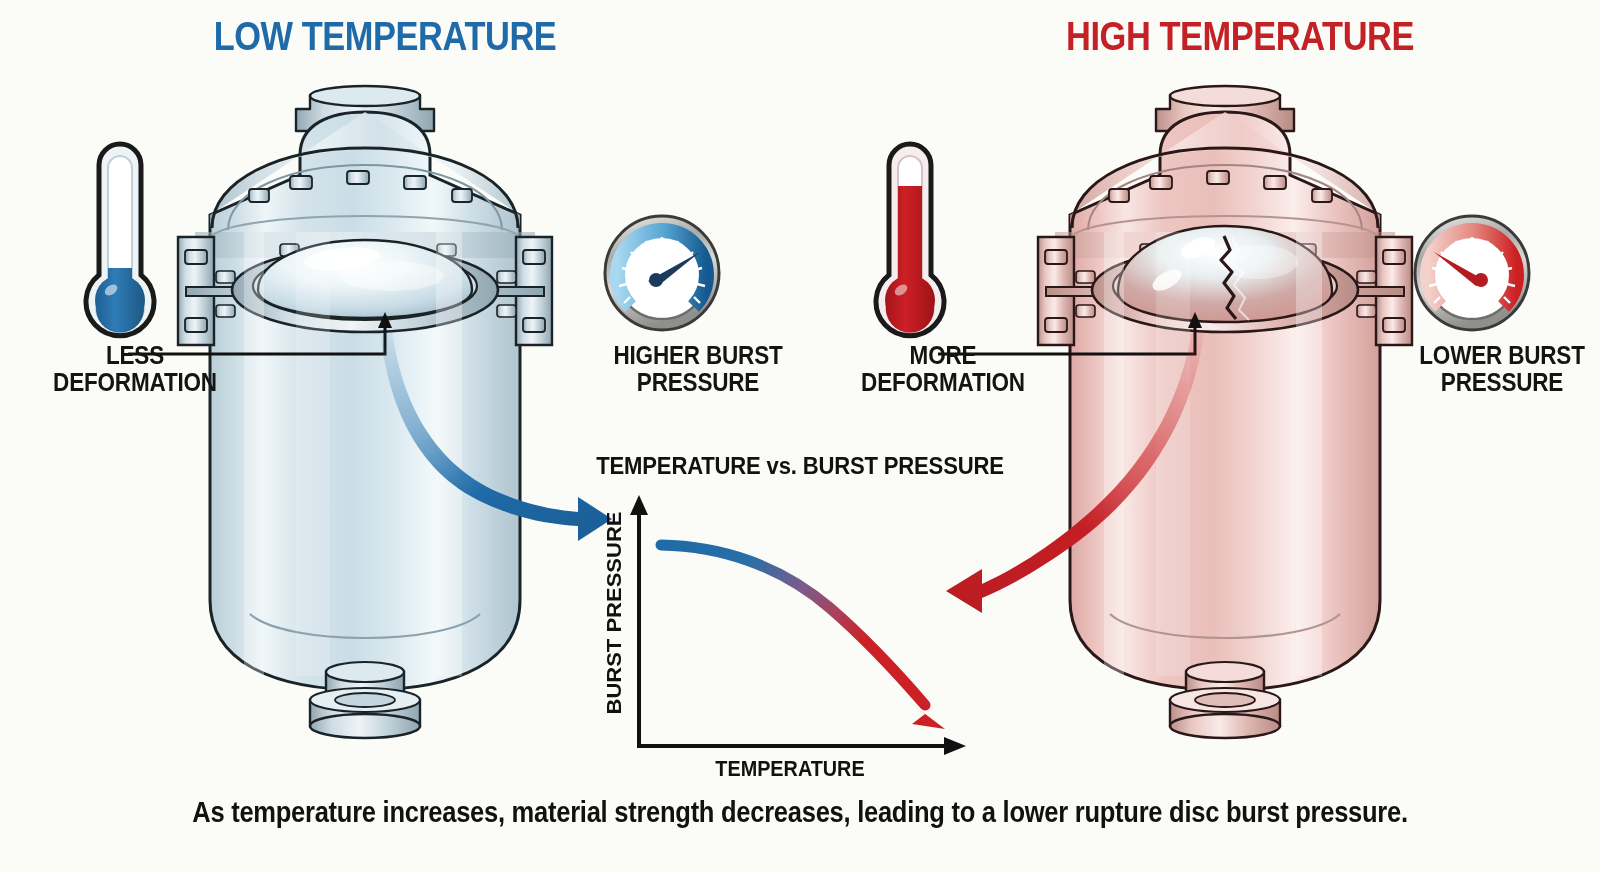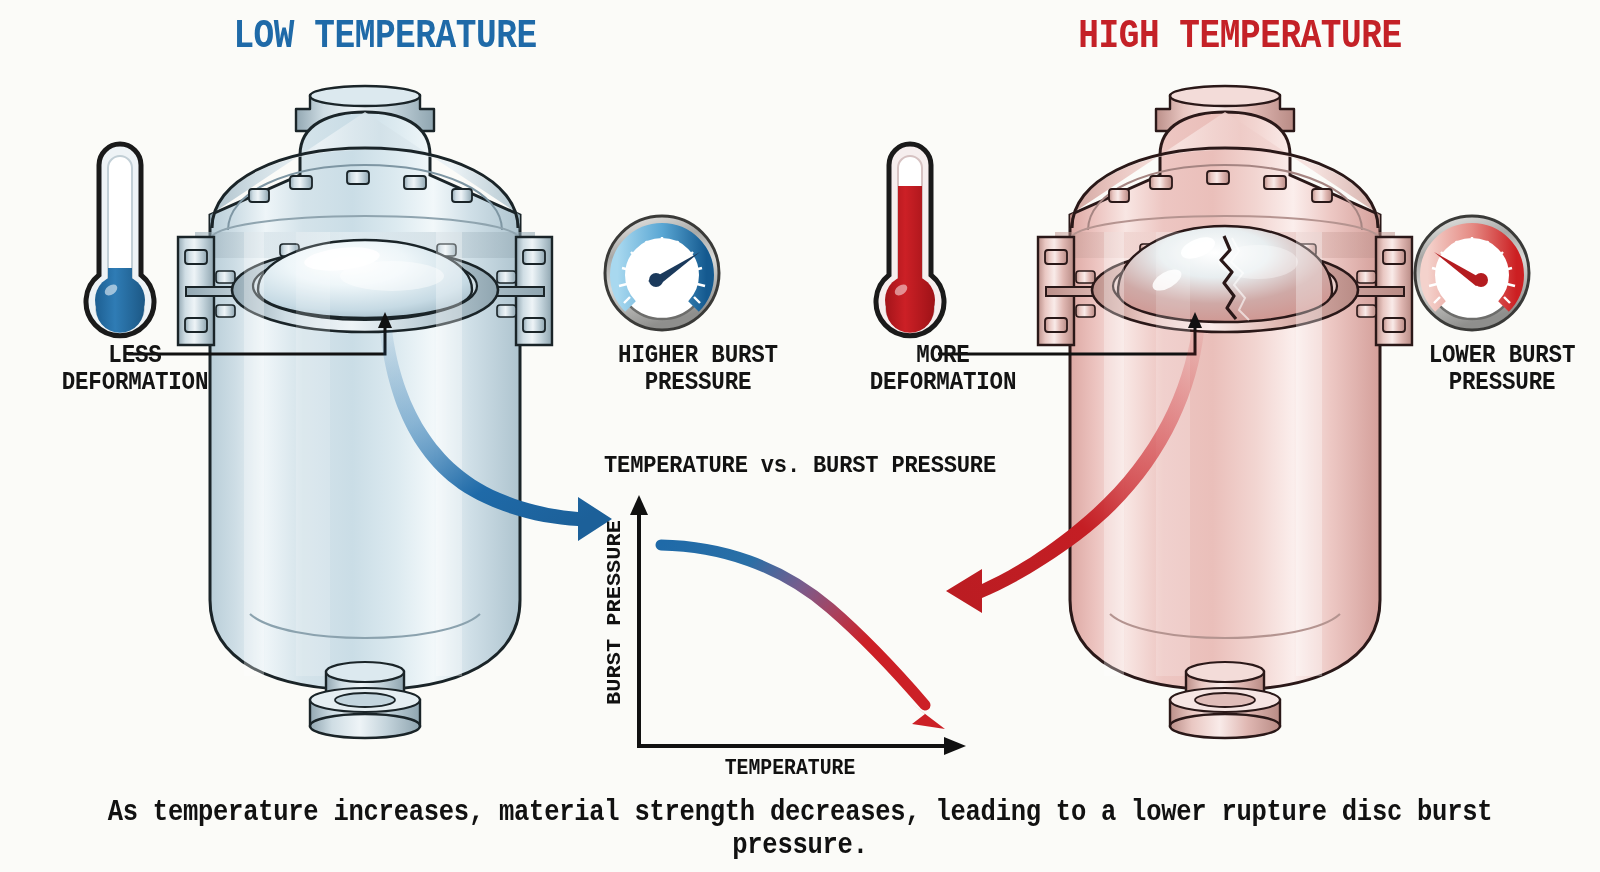--- a/index.html
+++ b/index.html
@@ -3,21 +3,21 @@
 <meta charset="utf-8">
 <style>
   html,body{margin:0;padding:0;}
   body{
     width:1600px;height:872px;
     background:#fbfbf8;
     font-family:"Liberation Sans", sans-serif;
     overflow:hidden;
     position:relative;
   }
-  #stage{position:absolute;inset:0;width:1600px;height:612px;font-family:Liberation Mono, monospace;}
+  #stage{position:absolute;inset:0;width:1600px;height:612px;}
   svg{display:block;}
   .hdr{
     position:absolute;
     font-weight:bold;
     font-size:40px;
     letter-spacing:-0.5px;
     transform:scaleX(0.86);
     transform-origin:center top;
     white-space:nowrap;
     text-align:center;

